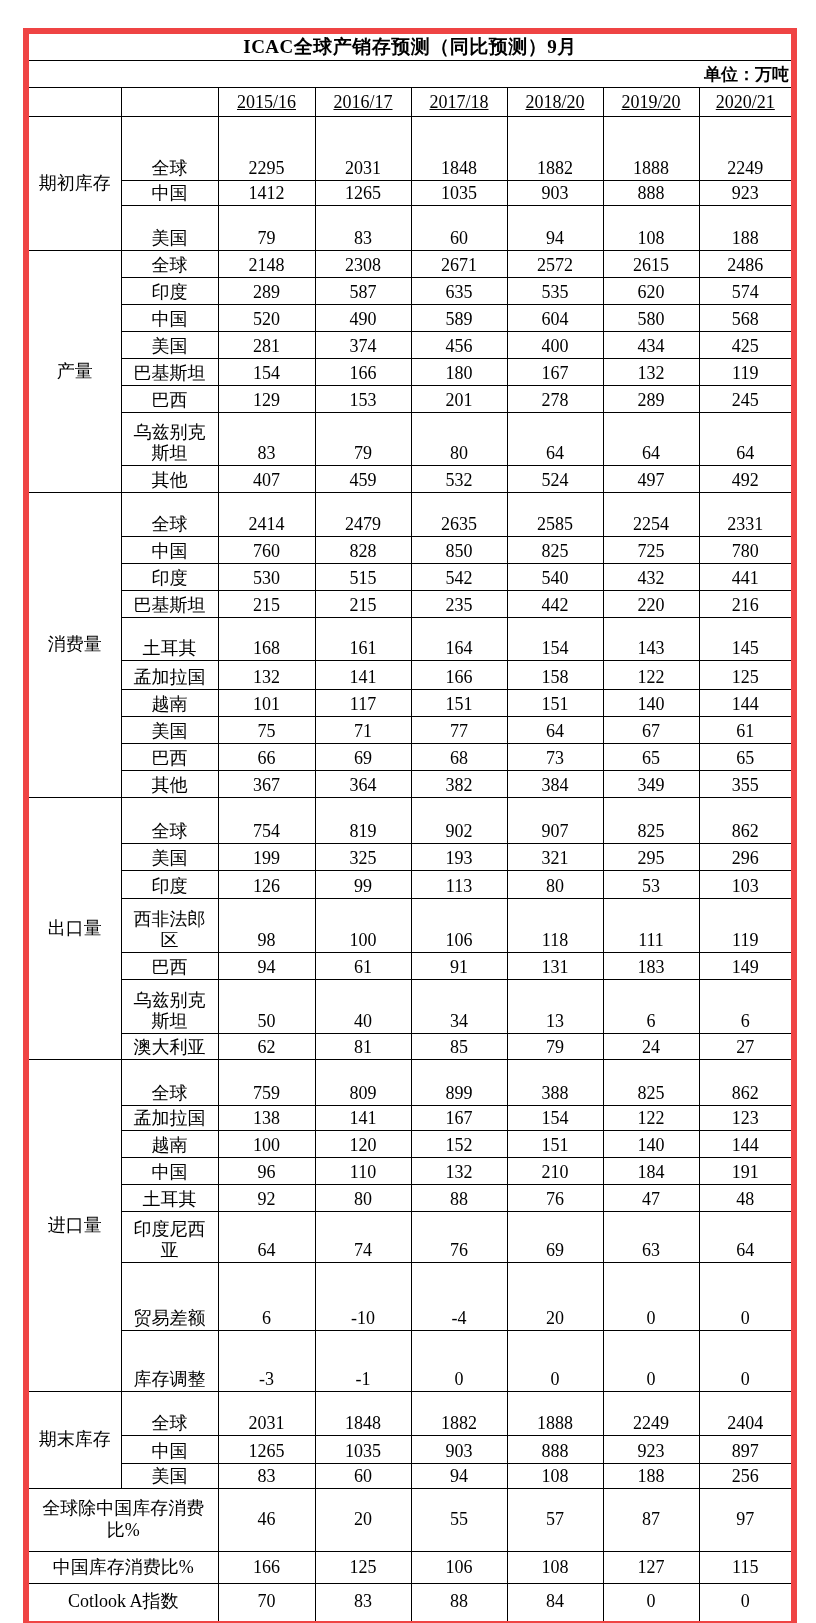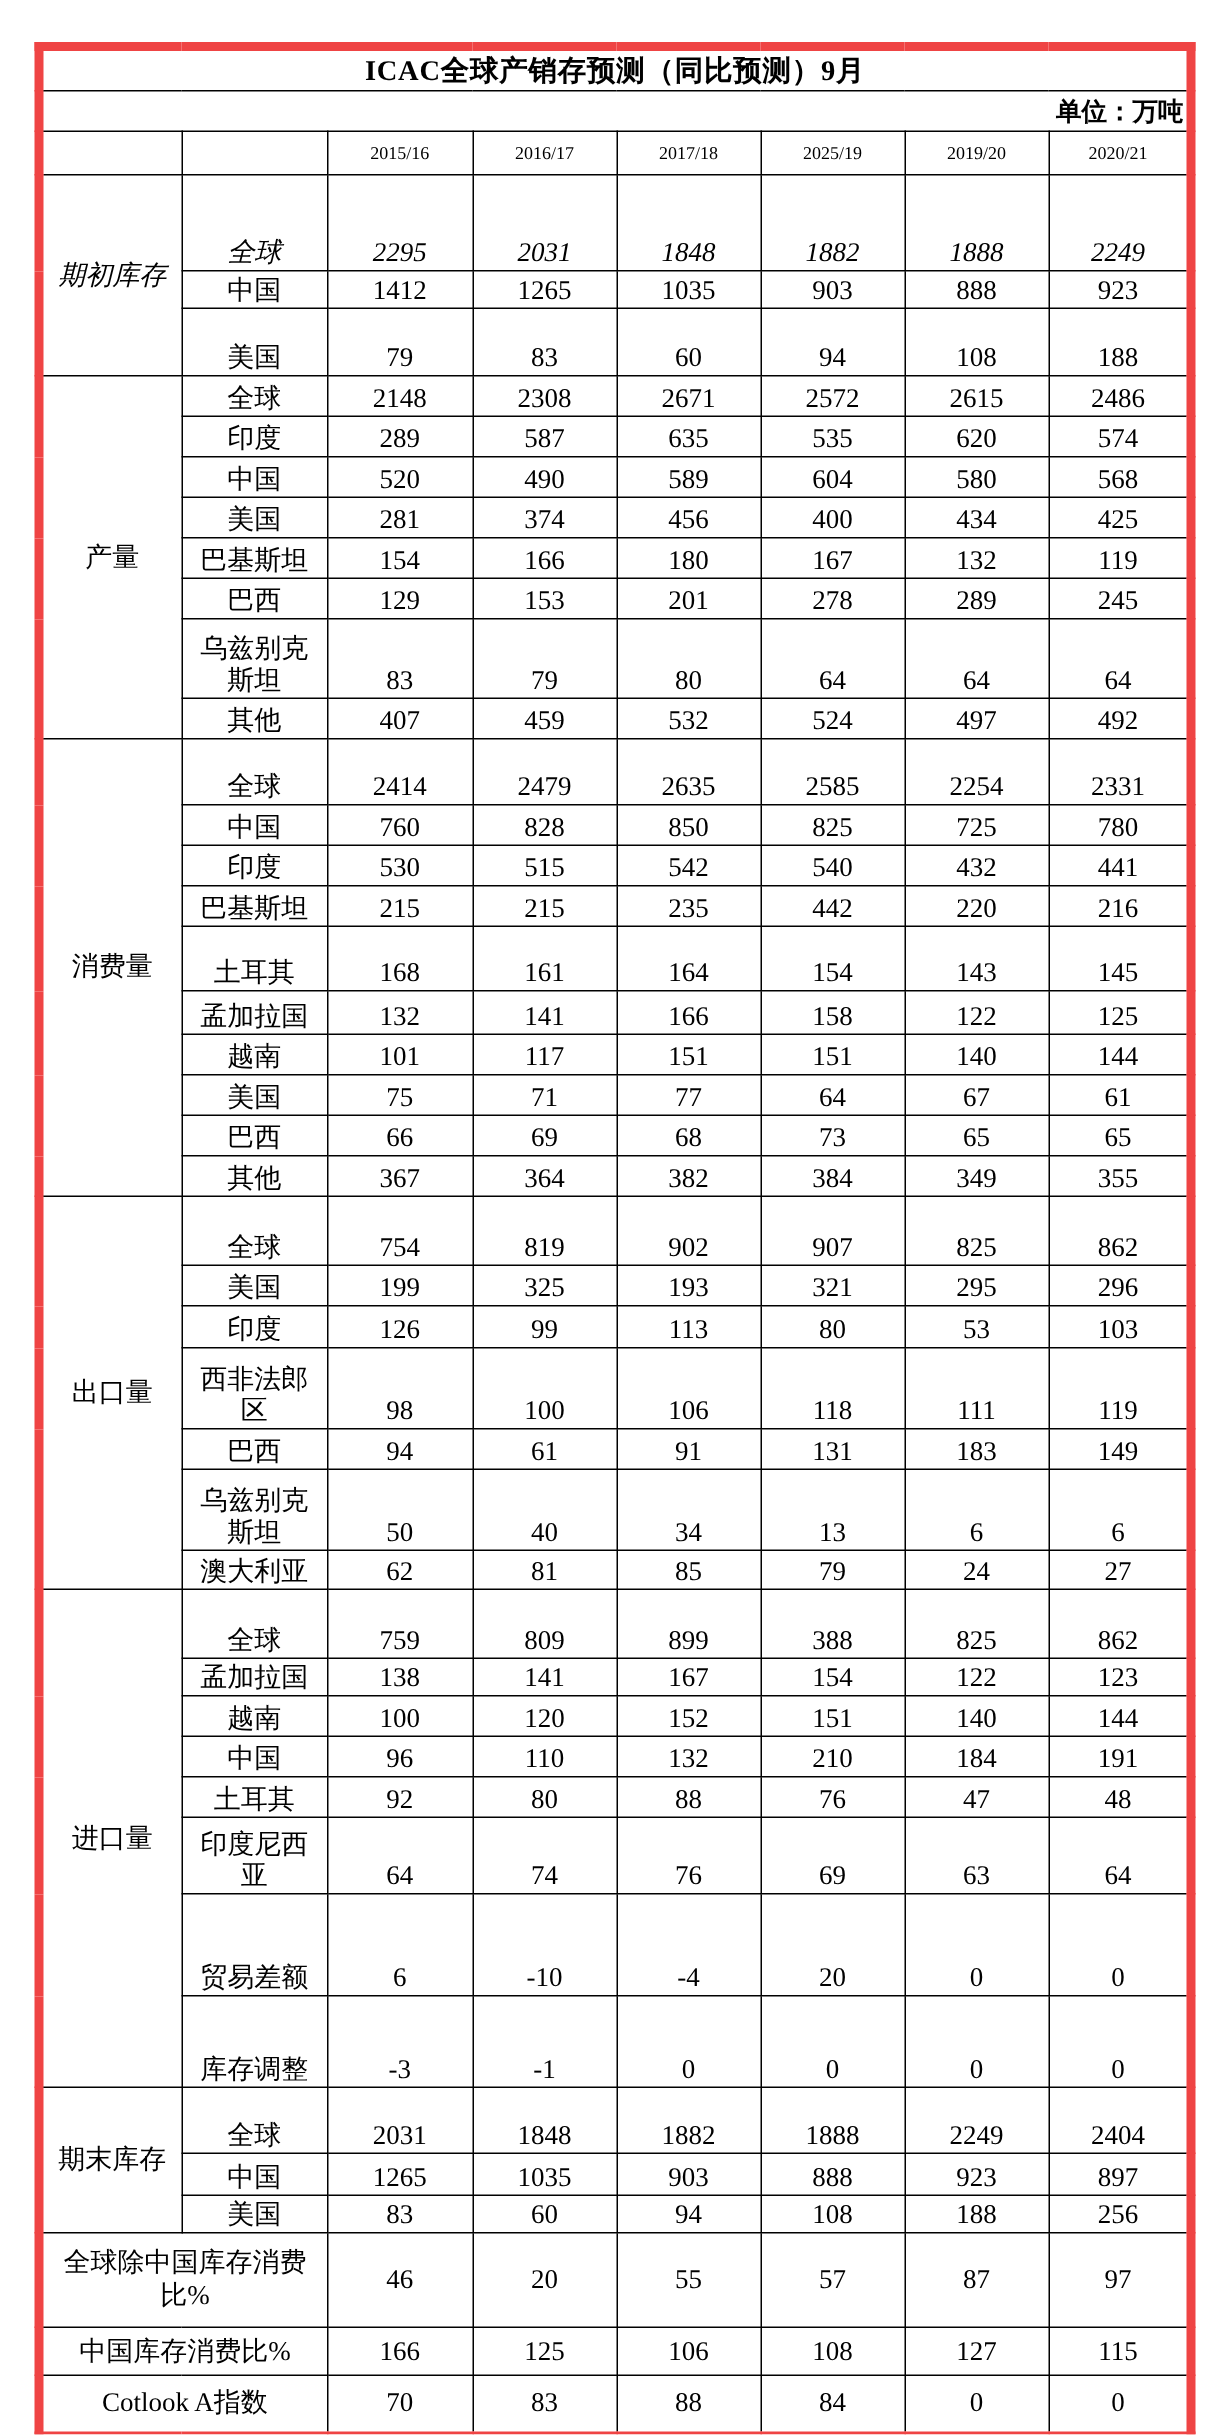--- a/index.html
+++ b/index.html
@@ -35,23 +35,24 @@
     letter-spacing: 0.5px;
   }
   td.unit-cell {
     font-size: 17px;
     font-weight: bold;
     text-align: right;
     vertical-align: middle;
     padding-right: 4px;
   }
   td.year-cell, td.corner-cell {
-    font-size: 12px;
+    font-size: 18px;
     text-align: center;
     vertical-align: middle;
+    text-decoration: underline;
   }
   td.cat {
     font-size: 18px;
     text-align: center;
     vertical-align: middle;
     white-space: pre-line;
     line-height: 1.2;
   }
   td.lab, td.num {
     font-size: 18px;
@@ -95,27 +96,27 @@
       </tr>
       <tr style="height:27px">
         <td class="unit-cell" colspan="8">单位：万吨</td>
       </tr>
       <tr style="height:29px">
         <td class="corner-cell"></td>
         <td class="corner-cell"></td>
         <td class="year-cell">2015/16</td>
         <td class="year-cell">2016/17</td>
         <td class="year-cell">2017/18</td>
-        <td class="year-cell">2025/19</td>
+        <td class="year-cell">2018/20</td>
         <td class="year-cell">2019/20</td>
         <td class="year-cell">2020/21</td>
       </tr>
     </tbody>
     <tbody id="table-body">
-        <tr style="height: 64px; font-style: italic;">
+        <tr style="height: 64px;">
           <td class="cat" rowspan="3">期初库存</td>
           <td class="lab">全球</td>
           <td class="num">2295</td>
           <td class="num">2031</td>
           <td class="num">1848</td>
           <td class="num">1882</td>
           <td class="num">1888</td>
           <td class="num">2249</td>
         </tr>
         <tr style="height: 25px;">

